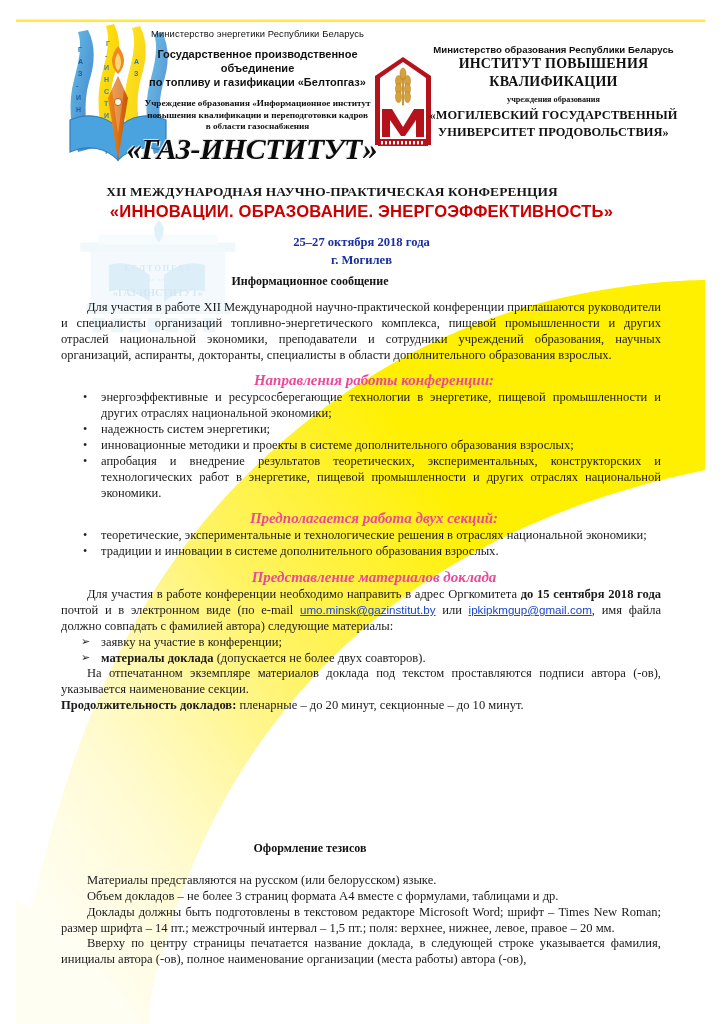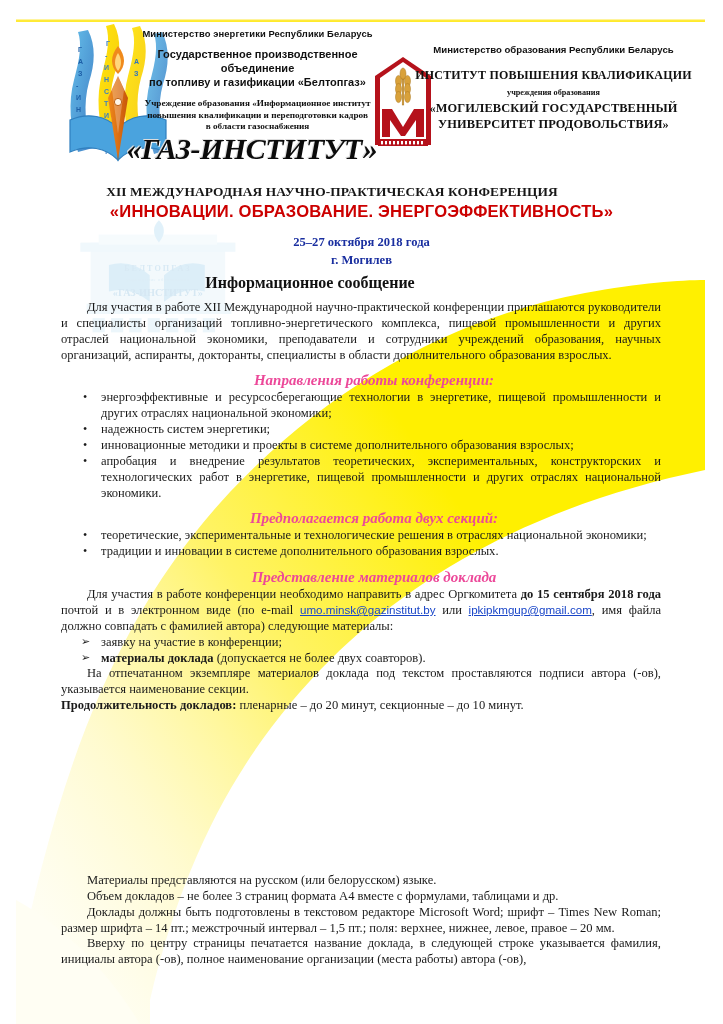--- a/index.html
+++ b/index.html
@@ -15,53 +15,53 @@
 
   
   #page{position:absolute;inset:0;z-index:3;}
 
   
   .header{position:absolute;left:0;top:28px;width:723px;height:150px;}
 
   .hdr-left{position:absolute;left:130px;top:0px;width:255px;text-align:center;}
   .hdr-right{position:absolute;left:396px;top:16px;width:315px;text-align:center;}
 
-  .ml1{font-family:"Liberation Sans","DejaVu Sans",sans-serif;font-weight:bold;font-size:9.4px;
+  .ml1{font-family:"Liberation Sans","DejaVu Sans",sans-serif;font-weight:normal;font-size:9.4px;
        letter-spacing:.1px;color:#111;line-height:1.25;}
   .ml2{font-family:"Liberation Sans","DejaVu Sans",sans-serif;font-weight:bold;font-size:11px;
        color:#111;line-height:1.28;margin-top:7px;}
   .ml3{font-family:"Liberation Serif","DejaVu Serif",serif;font-weight:bold;font-size:9.2px;
        color:#111;line-height:1.26;margin-top:9px;}
 
   .gazword{position:absolute;left:118px;top:104px;width:268px;text-align:center;
        font-family:"Liberation Serif","DejaVu Serif",serif;font-weight:bold;font-style:italic;
        font-size:30px;letter-spacing:-0.5px;color:#0b0b0b;
        text-shadow:1px 1px 0 #fff, -1px -1px 0 #dcdcdc;}
 
   .mr1{font-family:"Liberation Sans","DejaVu Sans",sans-serif;font-weight:bold;font-size:9.6px;color:#111;}
-  .mr2{font-family:"Liberation Serif","DejaVu Serif",serif;font-weight:bold;font-size:12px;
-       color:#111;line-height:1.3;margin-top:13px;letter-spacing:.2px;}
+  .mr2{font-family:"Liberation Serif","DejaVu Serif",serif;font-weight:bold;font-size:14px;
+       color:#111;line-height:1.3;letter-spacing:.2px;}
   .mr3{font-family:"Liberation Serif","DejaVu Serif",serif;font-weight:bold;font-size:8.2px;
        color:#111;margin-top:4px;}
   .mr4{font-family:"Liberation Serif","DejaVu Serif",serif;font-weight:bold;font-size:12.4px;
        color:#111;line-height:1.3;margin-top:3px;letter-spacing:.1px;}
 
   
   .conf-title{position:absolute;left:0;top:184px;width:664px;text-align:center;
        font-family:"Liberation Serif","DejaVu Serif",serif;font-weight:bold;font-size:13.4px;
        color:#171717;letter-spacing:.1px;}
   .conf-name{position:absolute;left:0;top:202px;width:723px;text-align:center;
        font-family:Liberation Sans, sans-serif;font-weight:bold;font-size:16.6px;
        color:#cc0000;letter-spacing:.2px;}
   .conf-date{position:absolute;left:0;top:234px;width:723px;text-align:center;
        font-family:"Liberation Serif","DejaVu Serif",serif;font-weight:bold;font-size:12.6px;
        color:#1a2fa0;line-height:1.42;}
 
   .h2{position:absolute;left:0;width:620px;text-align:center;
-       font-family:"Liberation Serif","DejaVu Serif",serif;font-weight:bold;font-size:16px;color:#111;}
+       font-family:"Liberation Serif","DejaVu Serif",serif;font-weight:bold;font-size:12px;color:#111;}
   #h2-info{top:274px;}
   #h2-format{top:841px;}
 
   
   .body-block{position:absolute;left:61px;width:600px;
        font-size:12.55px;line-height:1.265;text-align:justify;}
   .body-block p{margin:0;}
   .ind{text-indent:26px;}
 
   .sec-head{font-family:"Liberation Serif","DejaVu Serif",serif;font-weight:bold;font-style:italic;
@@ -306,20 +306,21 @@
 
     <ul class="bul">
       <li><span class="mk arw">➢</span><span>заявку на участие в конференции;</span></li>
       <li><span class="mk arw">➢</span><b class="bk">материалы доклада</b><span> (допускается не более двух соавторов).</span></li>
     </ul>
 
     <p class="ind">На отпечатанном экземпляре материалов доклада под текстом проставляются подписи автора (-ов), указывается наименование секции.</p>
     <p><b class="bk">Продолжительность докладов:</b><span> пленарные – до 20 минут, секционные – до 10 минут.</span></p>
   </div>
 
+  <div class="h2" id="h2-format">Оформление тезисов</div>
 
   <div class="body-block" style="top:873px;">
     <p class="ind">Материалы представляются на русском (или белорусском) языке.</p>
     <p class="ind">Объем докладов – не более 3 страниц формата А4 вместе с формулами, таблицами и др.</p>
     <p class="ind">Доклады должны быть подготовлены в текстовом редакторе Microsoft Word; шрифт – Times New Roman; размер шрифта – 14 пт.; межстрочный интервал – 1,5 пт.; поля: верхнее, нижнее, левое, правое – 20 мм.</p>
     <p class="ind">Вверху по центру страницы печатается название доклада, в следующей строке указывается фамилия, инициалы автора (-ов), полное наименование организации (места работы) автора (-ов),</p>
   </div>
 
 </div>
 

